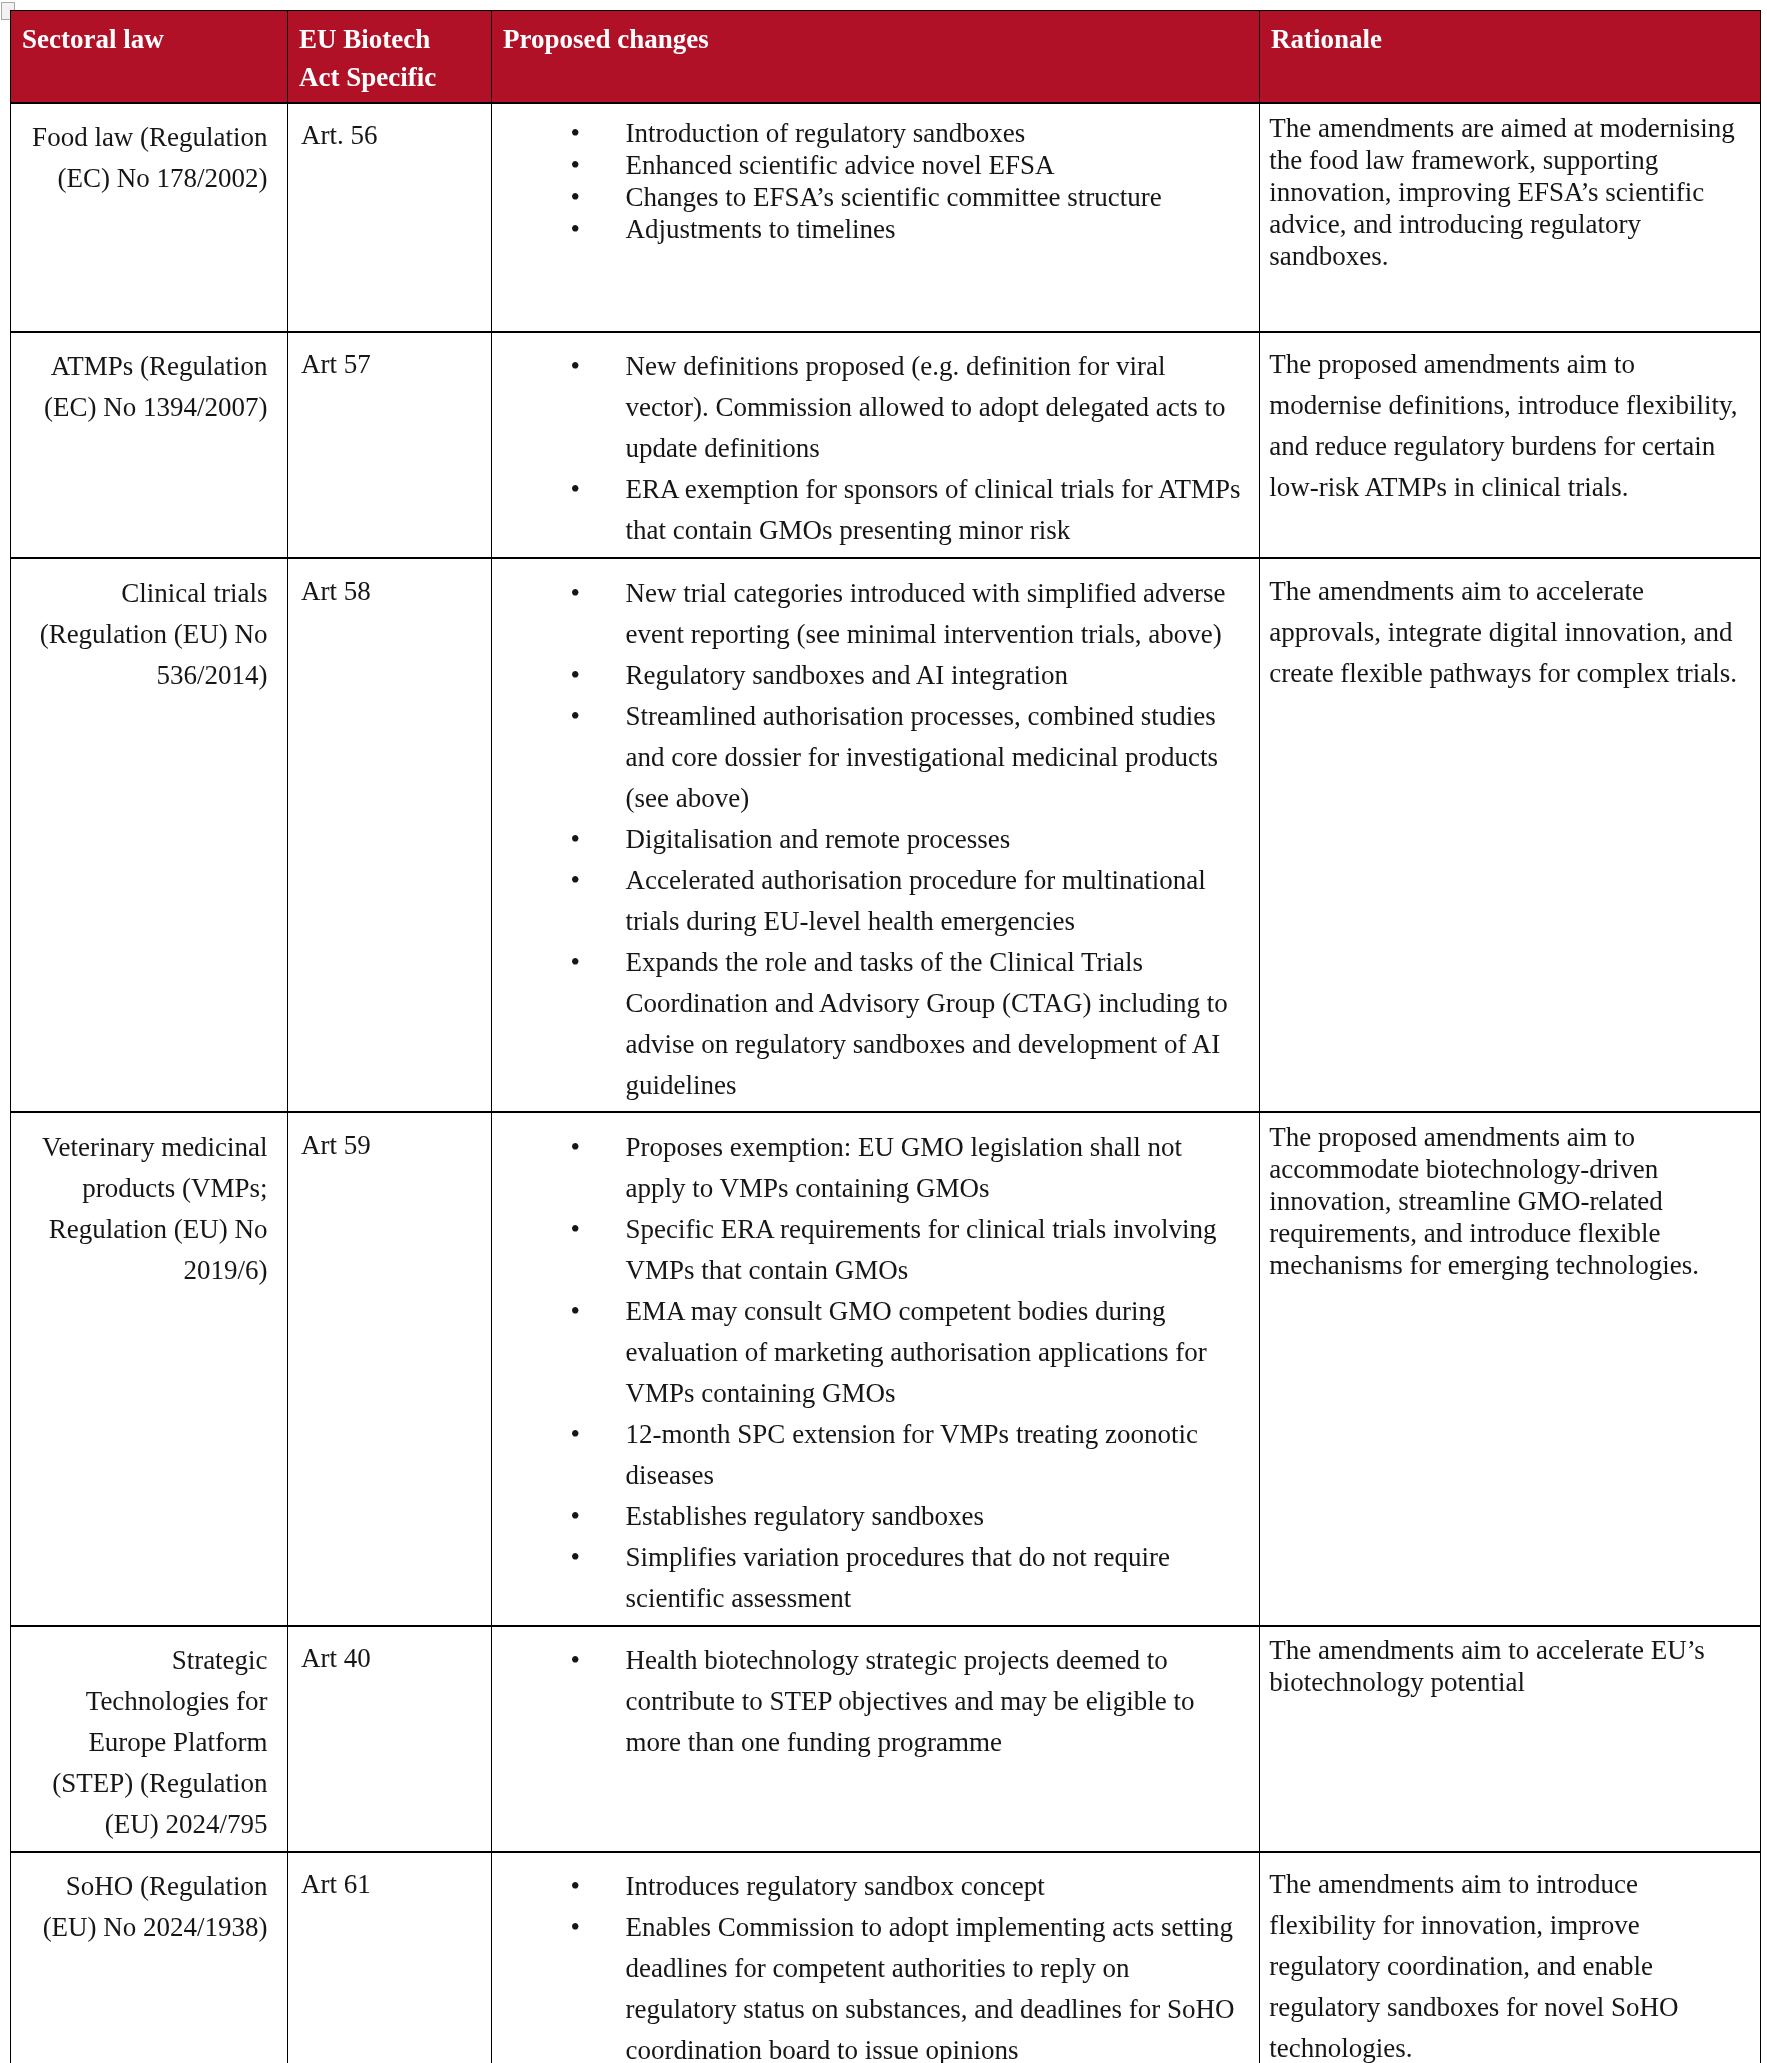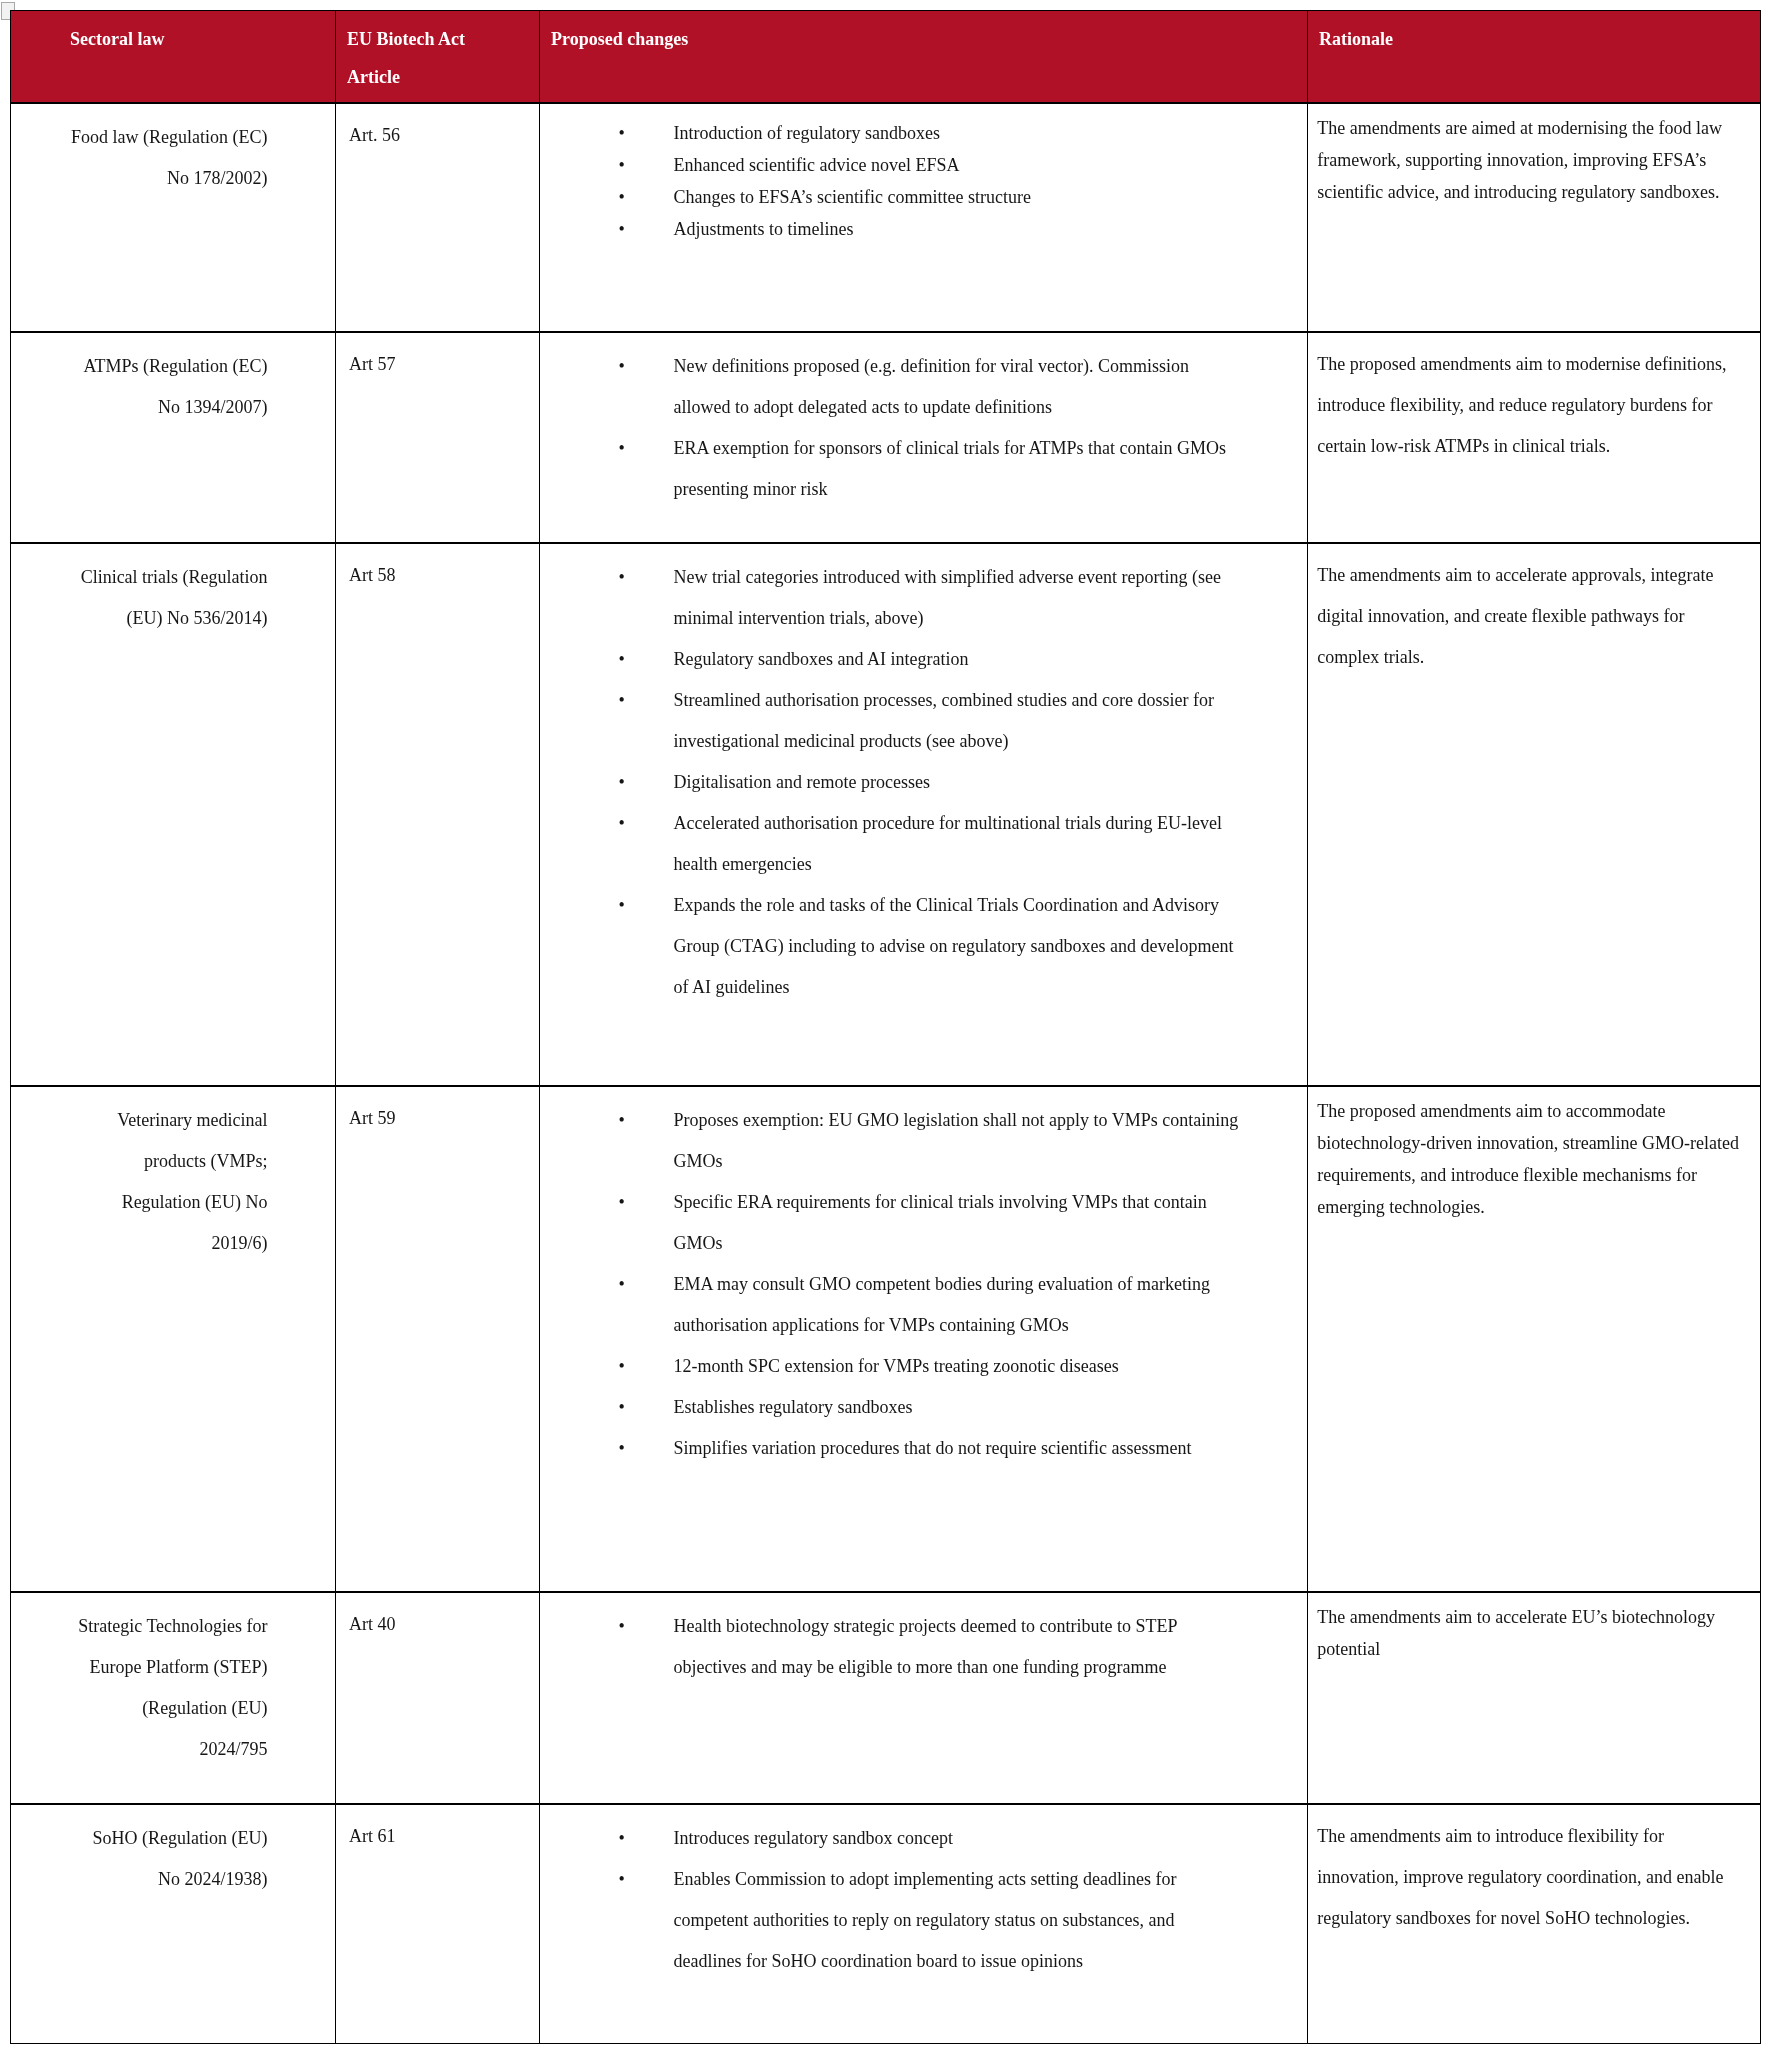--- a/index.html
+++ b/index.html
@@ -28,23 +28,22 @@
     background: #ffffff;
   }
   .row {
     display: grid;
     grid-template-columns: 276px 204px 768px 1fr;
     box-sizing: border-box;
   }
   .body-row { border-top: 2.9px solid #000000; }
   .cell {
     box-sizing: border-box;
-    font-size: 18px;
+    font-size: 27px;
     overflow: hidden;
-    margin-left: 48px;
   }
   .cell + .cell { border-left: 1.9px solid #000000; }
 
   
   .header-row {
     background: #b01127;
     color: #ffffff;
     min-height: 79px;
   }
   .header-row .cell {
@@ -89,21 +88,21 @@
   .rationale-loose .rationale { line-height: 41px; padding-top: 11.5px; }
 </style>
 </head>
 <body>
 
 <div id="artifact-box"></div>
 
 <div id="doc-table">
   <div class="row header-row">
     <div class="cell">Sectoral law</div>
-    <div class="cell">EU Biotech Act Article</div>
+    <div class="cell">EU Biotech Act Specific</div>
     <div class="cell">Proposed changes</div>
     <div class="cell">Rationale</div>
   </div>
   <div id="table-body">
   <div class="row body-row bullets-tight rationale-tight" style="min-height: 229px;">
     <div class="cell law">Food law (Regulation (EC) No 178/2002)</div>
     <div class="cell art">Art. 56</div>
     <div class="cell changes">
       <ul>
 

